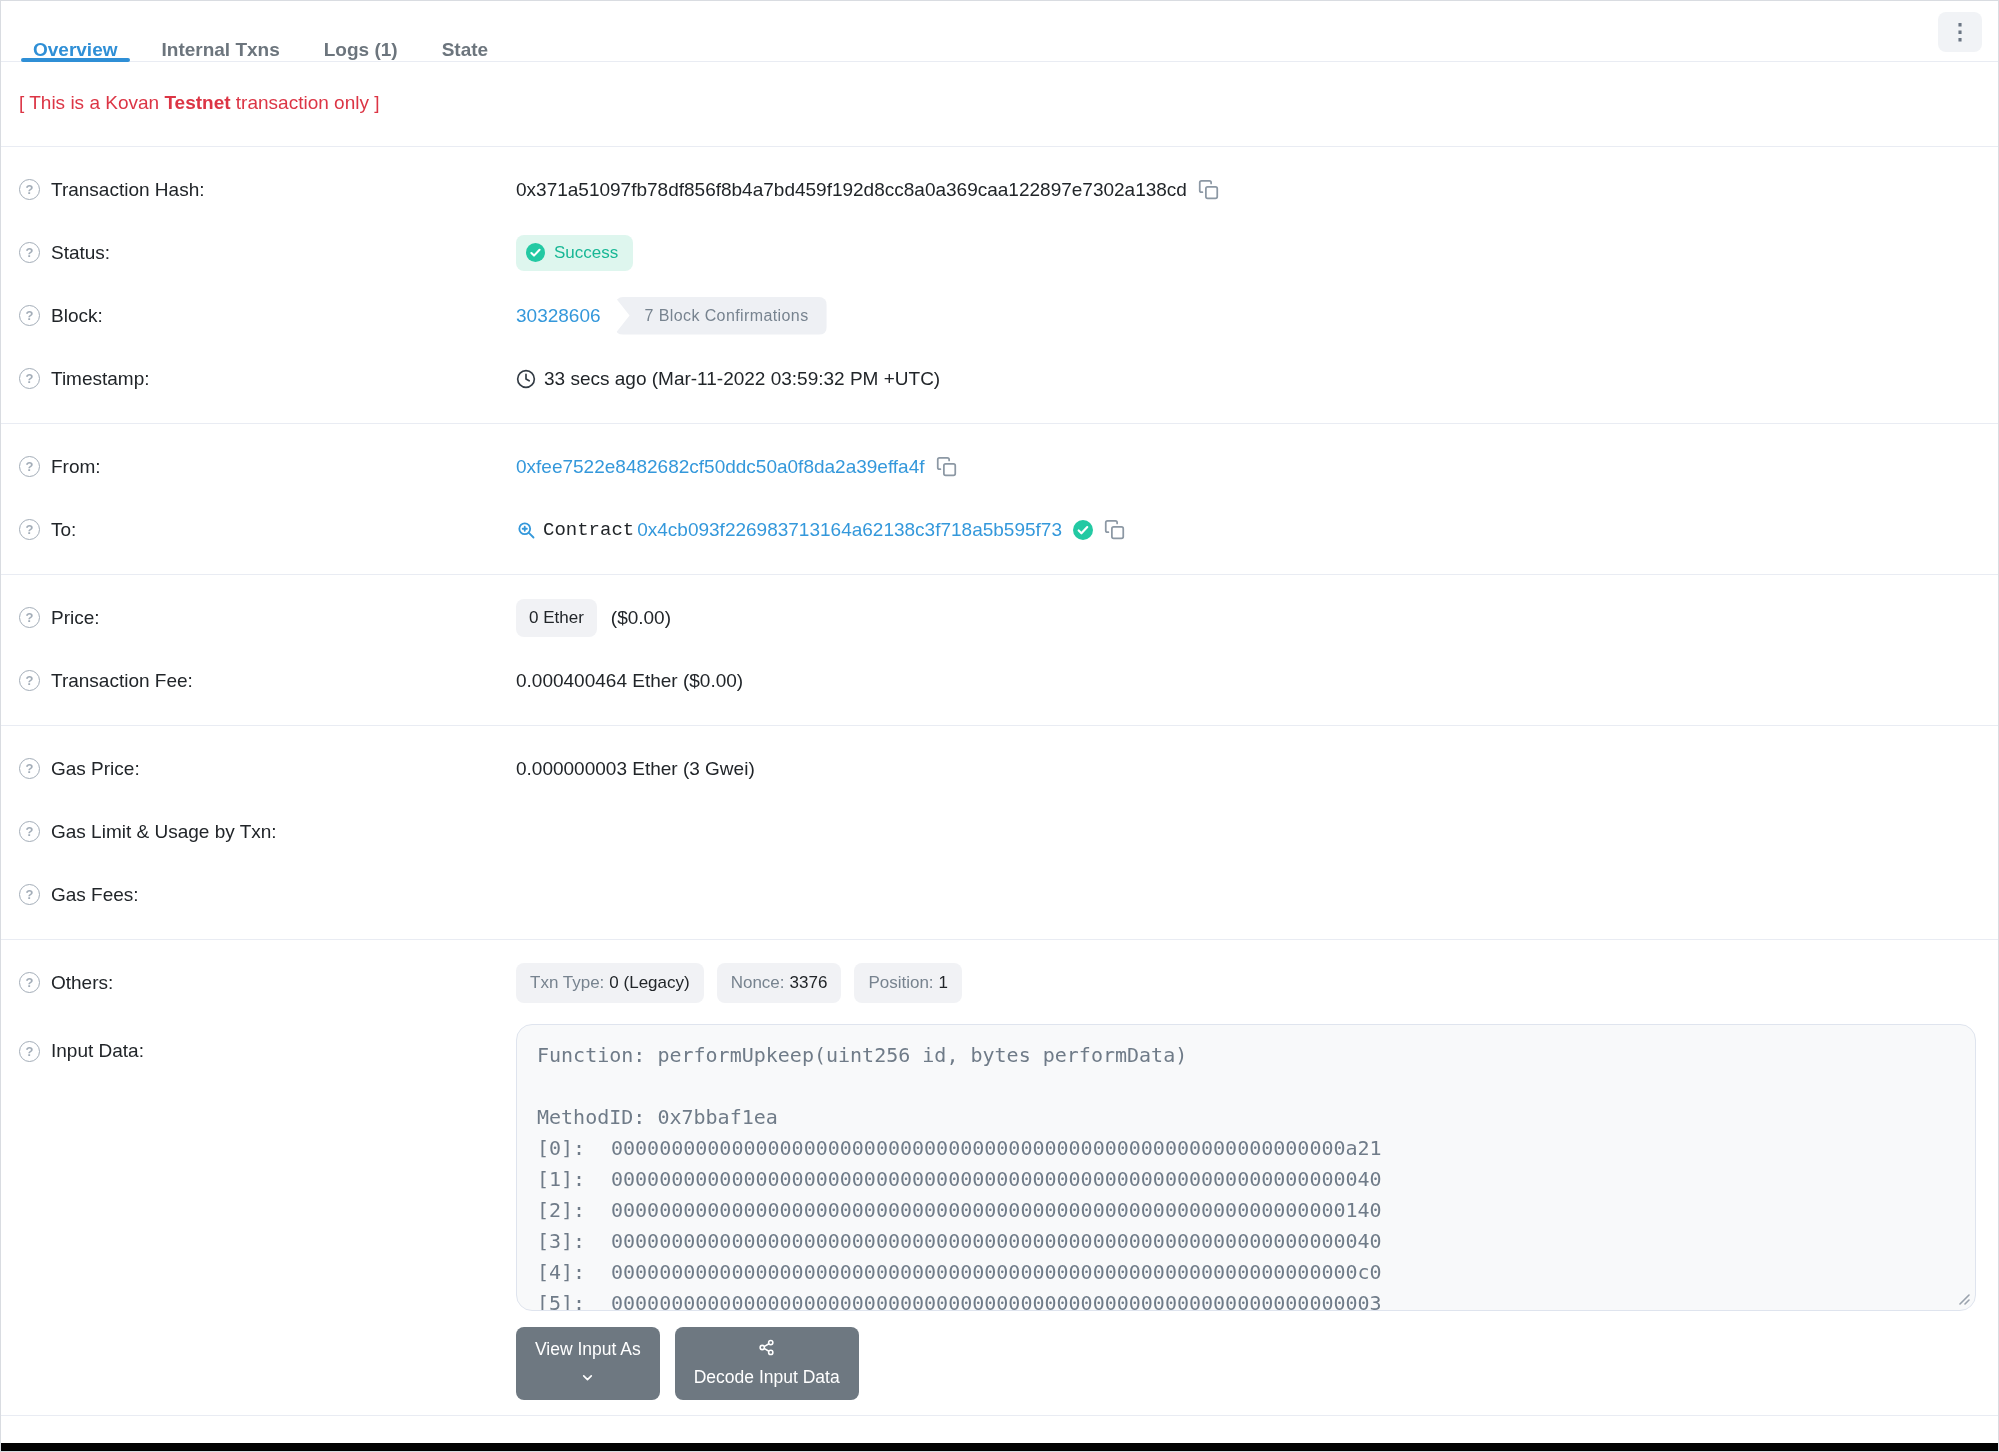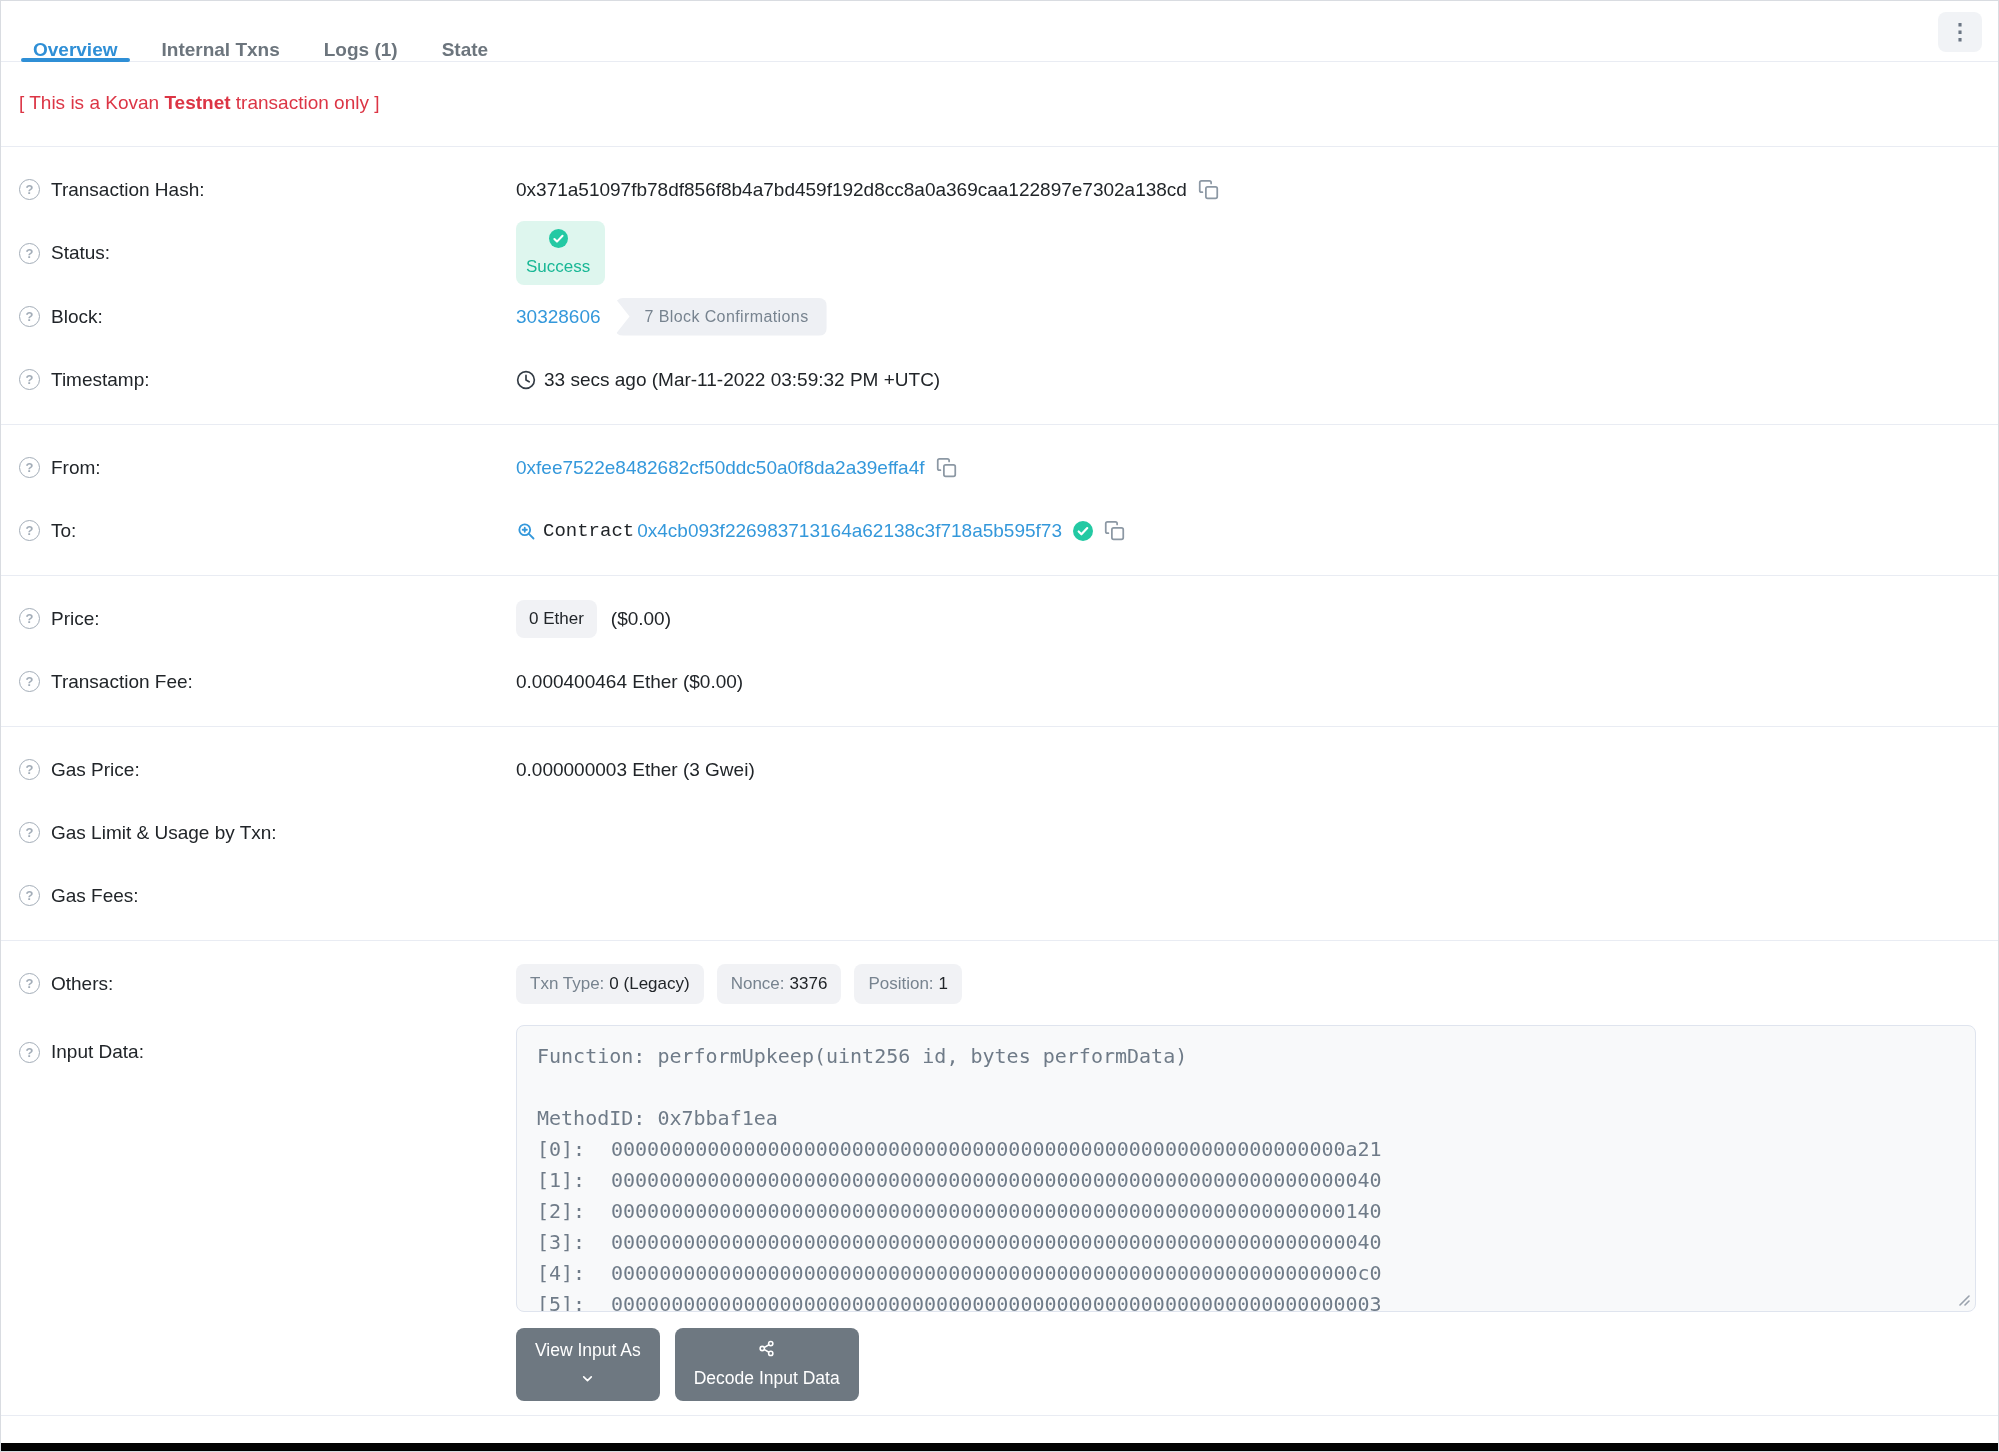--- a/index.html
+++ b/index.html
@@ -36,21 +36,21 @@
            color:#a3adb8; font-size:13px; font-weight:700; display:flex;
            align-items:center; justify-content:center; cursor:pointer; }
   a.link { color:#3498db; text-decoration:none; cursor:pointer; }
   .icon-btn { background:none; border:none; padding:0; margin-left:11px; cursor:pointer;
               display:flex; align-items:center; }
   svg { display:block; }
 
   
   .status-badge { display:inline-flex; align-items:center; gap:9px; background:#def6ee;
                   color:#18b795; font-size:17px; font-weight:500;
-                  padding:8px 15px 8px 10px; border-radius:8px;flex-direction:column; }
+                  padding:8px 15px 8px 10px; border-radius:8px; }
 
   
   .confirm-badge { margin-left:14px; background:#eef0f4; color:#77838f; font-size:16px;
                    letter-spacing:.4px; padding:10px 18px 10px 30px; border-radius:8px;
                    clip-path:polygon(0 0, 100% 0, 100% 100%, 0 100%, 15px 50%); }
 
   
   .pill { background:#f1f2f5; border-radius:8px; padding:9px 13px; font-size:17px; }
   .usd { margin-left:14px; }
 
@@ -62,21 +62,21 @@
   .base-val { margin-left:8px; }
 
   
   .kv-badge { background:#f1f2f5; border-radius:8px; padding:10px 14px; font-size:17px;
               margin-right:13px; white-space:nowrap; }
   .kv-badge .k { color:#77838f; }
   .kv-badge .v { color:#212529; margin-left:5px; }
 
   
   .input-box { flex:1; margin-right:22px; height:287px; background:#f8f9fa;
-               border:1px solid #dfe4ee; border-radius:8px; padding:15px 20px;
+               border:1px solid #dfe4ee; border-radius:16px; padding:15px 20px;
                font-family:"DejaVu Sans Mono", monospace; font-size:20px; line-height:31px;
                color:#6f7b88; overflow:hidden; position:relative; cursor:text; }
   .code-line { white-space:nowrap; }
   .code-line .widx { display:inline-block; width:74px; }
   .resize-handle { position:absolute; right:5px; bottom:5px; }
 
   
   .btn-row { margin:16px 0 0 515px; display:flex; gap:15px; }
   .btn { background:#6e7881; color:#fff; border:none; border-radius:8px;
          font-family:"Liberation Sans", sans-serif; font-size:17.5px;

